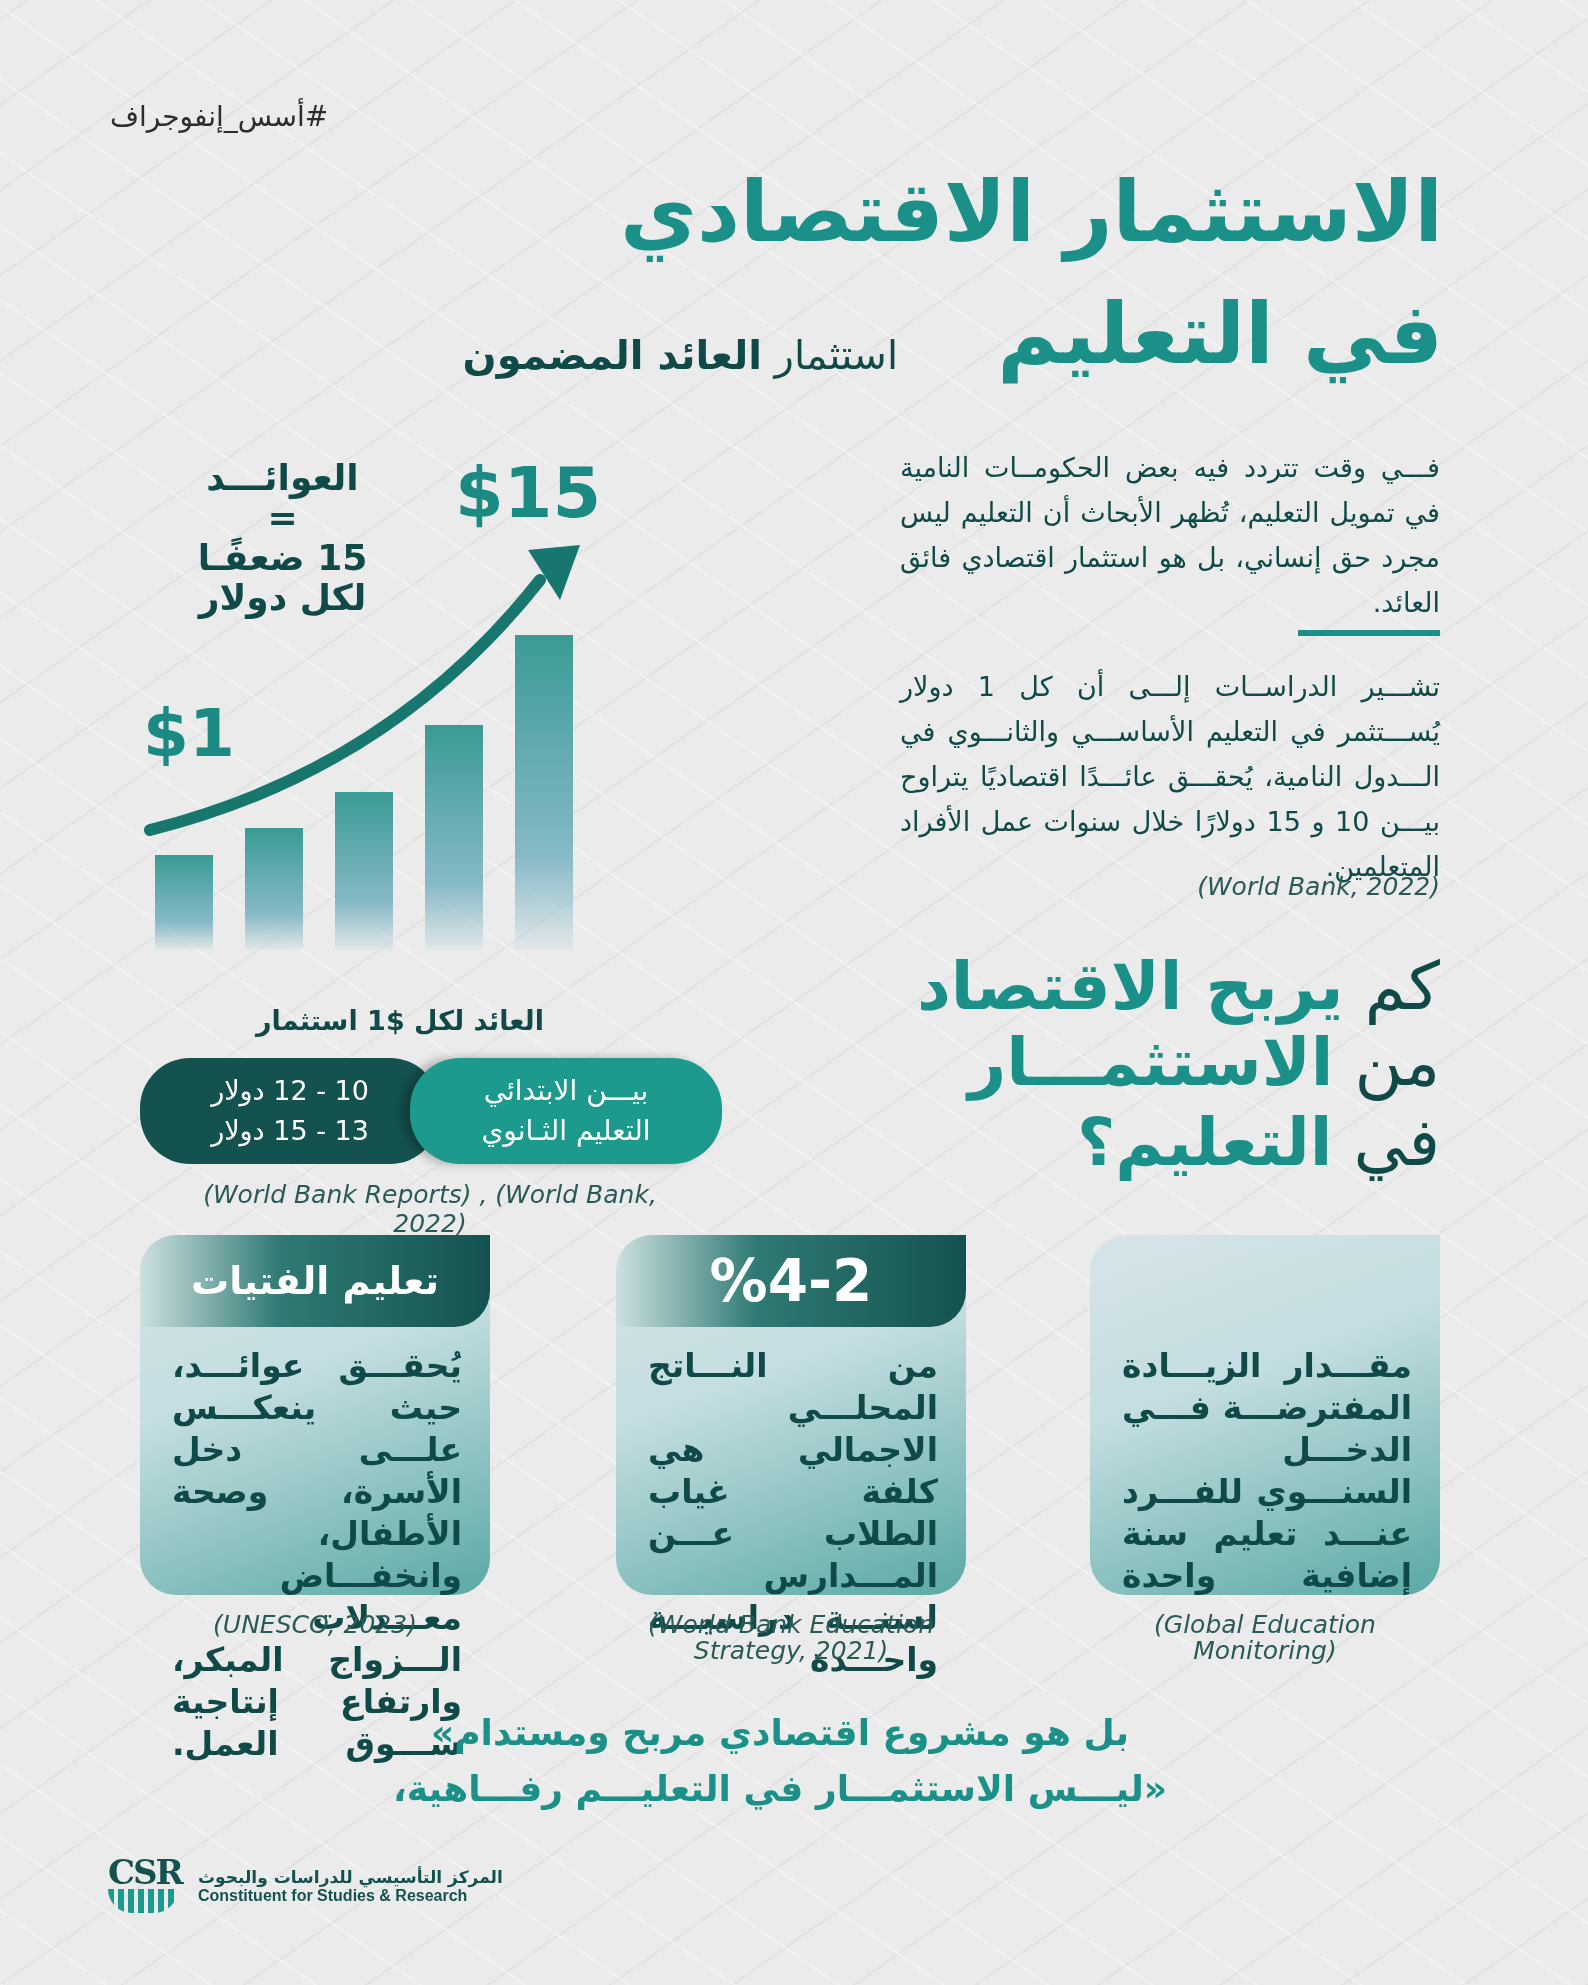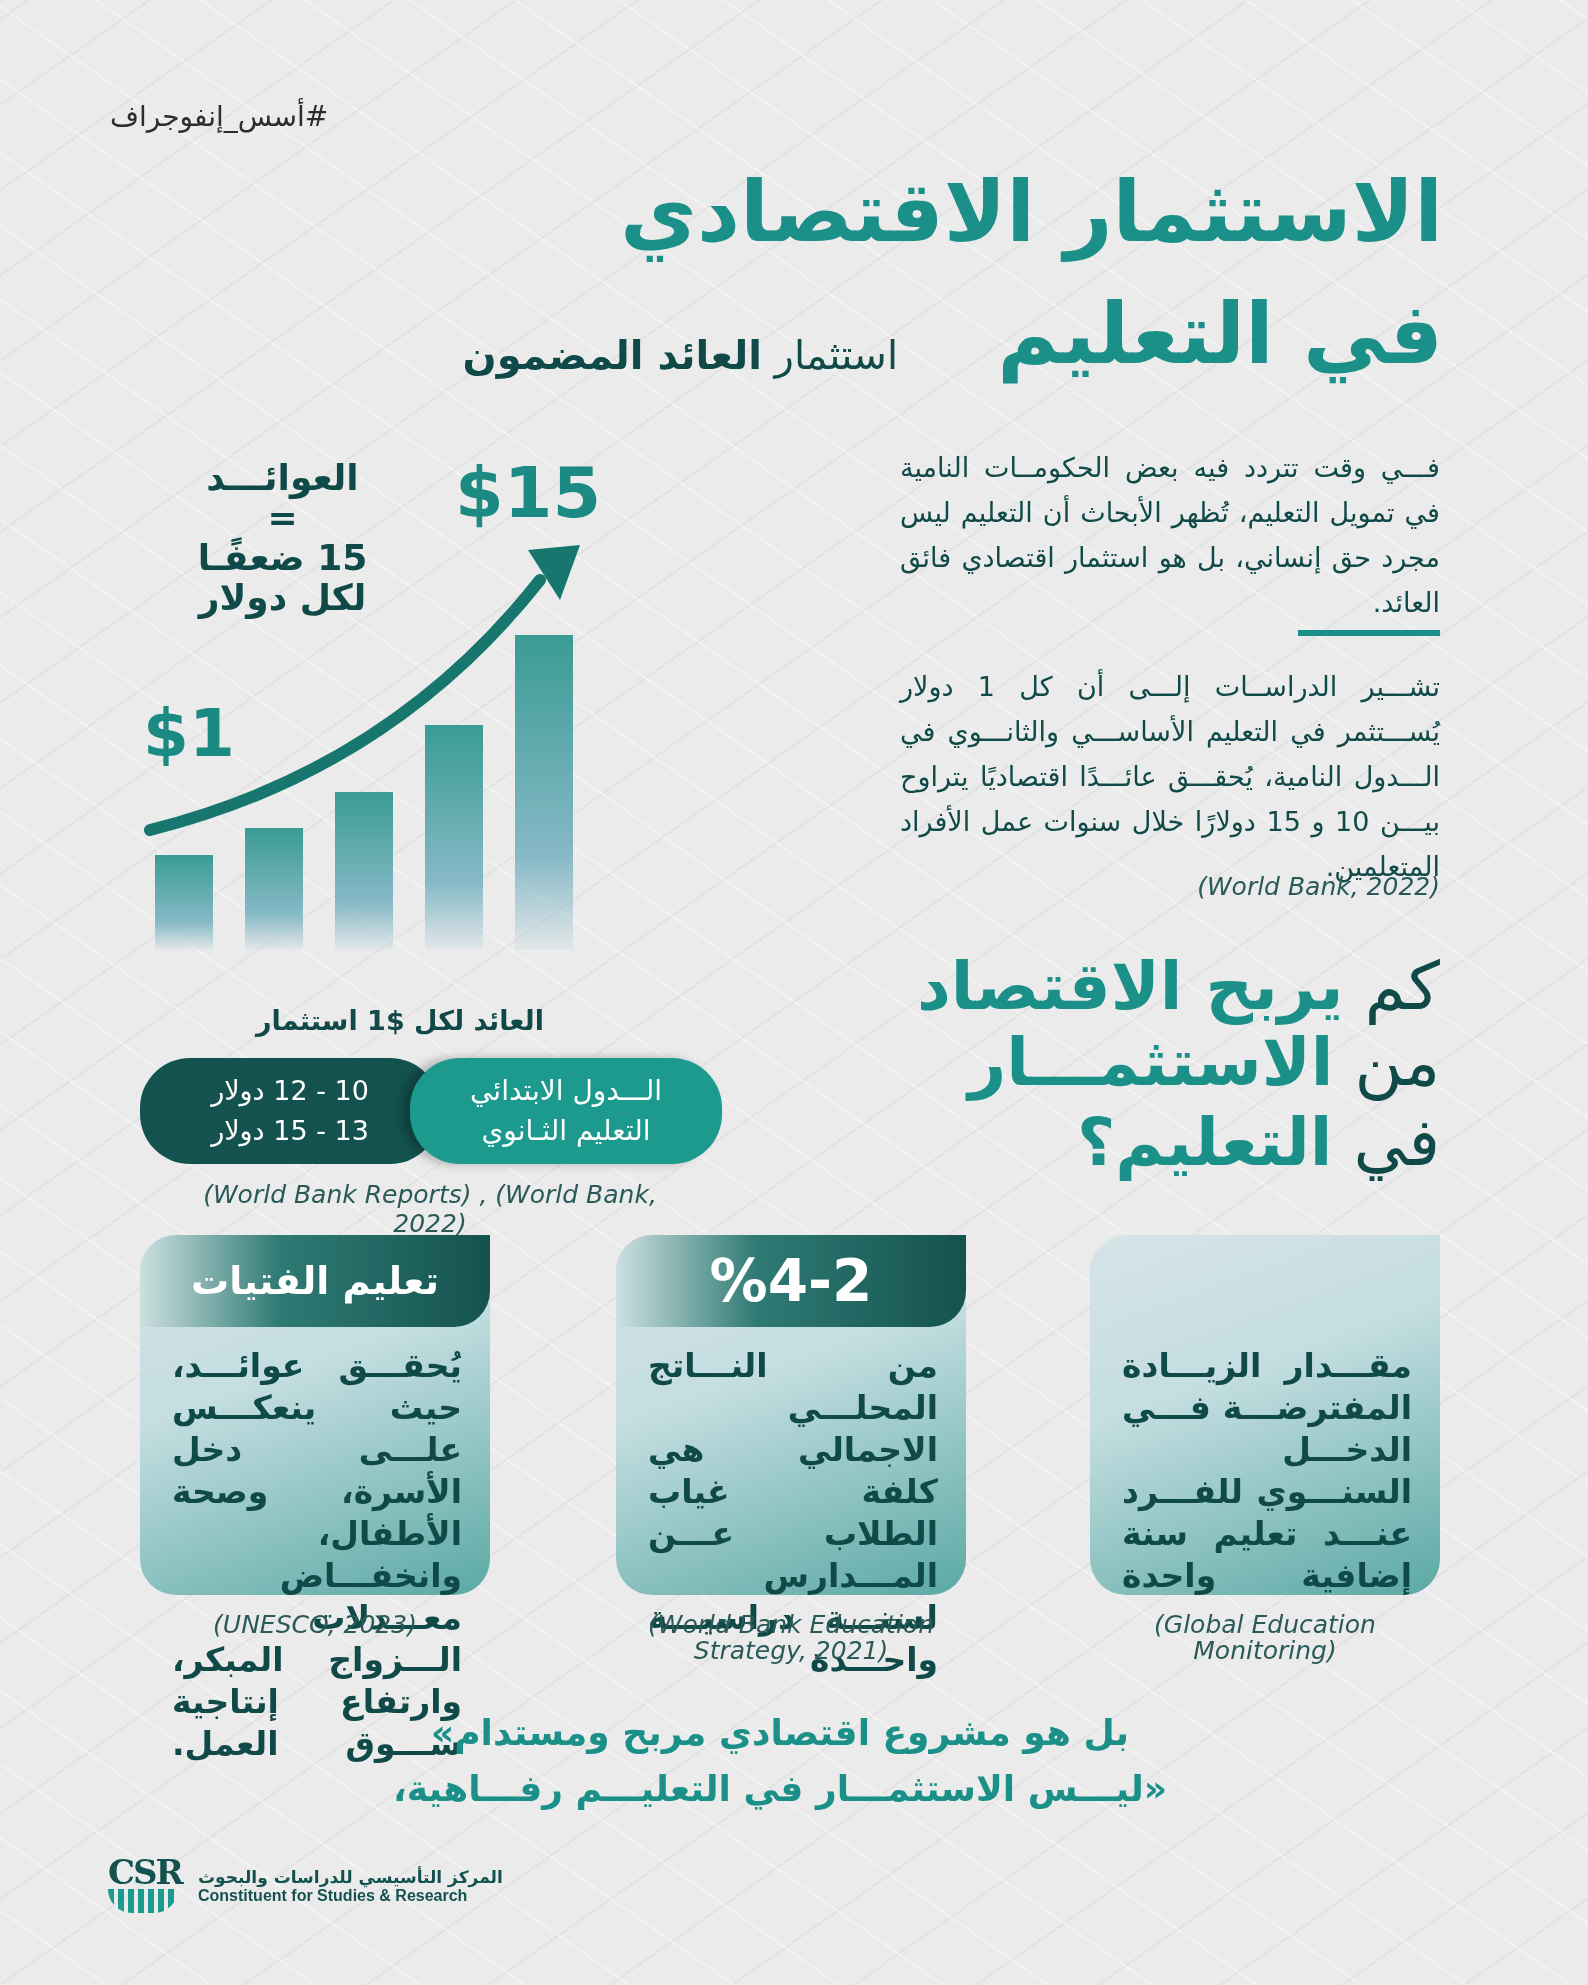--- a/index.html
+++ b/index.html
@@ -91,21 +91,21 @@
 =
 15 ضعفًـا
 لكل دولار</div>
 
 <div class="abs rtl pillTitle">العائد لكل $1 استثمار</div>
 <div class="abs pillDark">
   <div class="rtl">10 - 12 دولار</div>
   <div class="rtl">13 - 15 دولار</div>
 </div>
 <div class="abs pillLight">
-  <div class="rtl">الـــدول الابتدائي</div>
+  <div class="rtl">بيـــن الابتدائي</div>
   <div class="rtl">التعليم الثـانوي</div>
 </div>
 <div class="abs cite cite2">(World Bank Reports) , (World Bank, 2022)</div>
 
 <div class="abs rtl q q1">
   <span>كم</span>
   <b>يربح الاقتصاد</b>
 </div>
 <div class="abs rtl q q2">
   <span>من</span>

